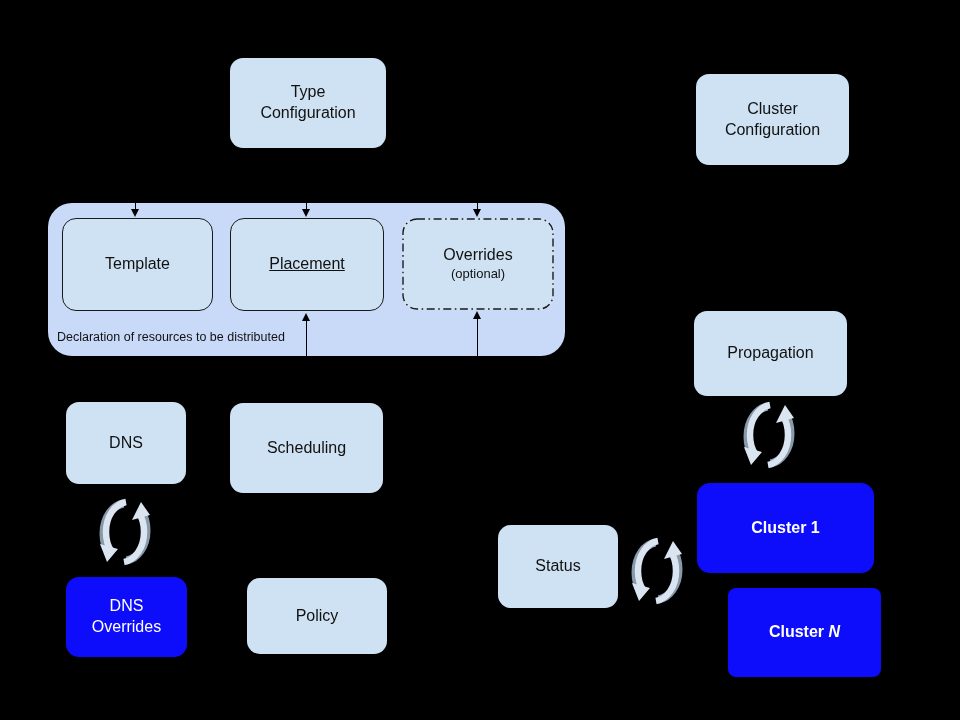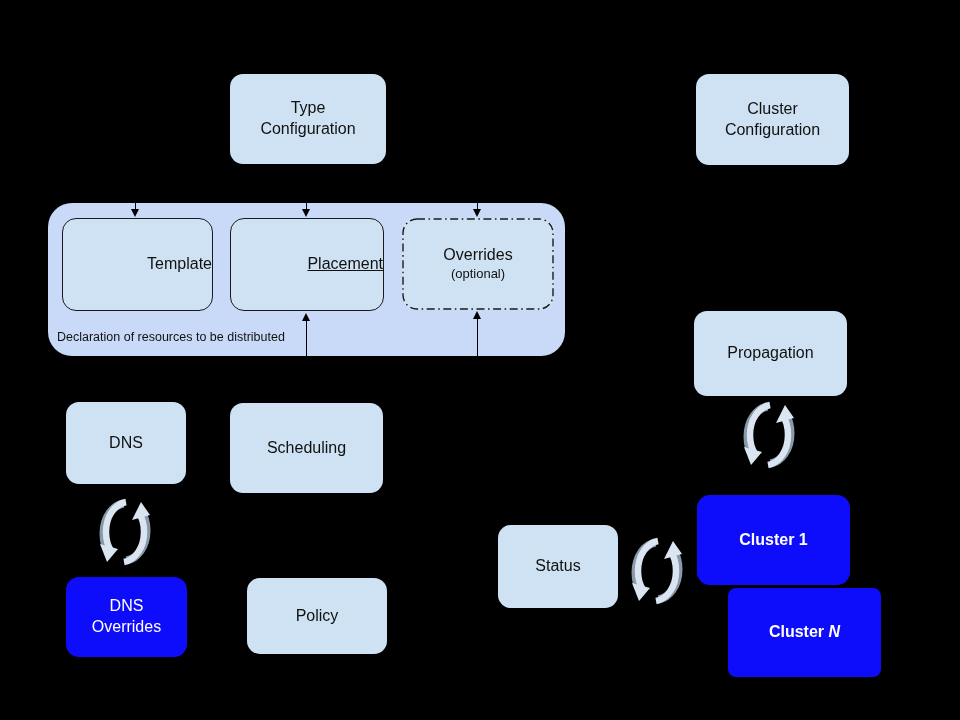--- a/index.html
+++ b/index.html
@@ -33,21 +33,20 @@
   .group {
     position:absolute;
     left:48px; top:203px; width:517px; height:153px;
     background:var(--group-fill,#c9daf8);
     border-radius:24px;
   }
   .inner {
     background:var(--light-box-fill,#cfe2f3);
     border:1.4px solid #1a1a1a;
     border-radius:14px;
-    align-items:flex-end;
   }
   .overrides-box {
     background:var(--light-box-fill,#cfe2f3);
     border-radius:14px;
   }
   .overrides-box svg.border-overlay {
     position:absolute; left:0; top:0; pointer-events:none;
   }
   .caption {
     position:absolute;
@@ -75,21 +74,21 @@
   .sync-shade { stroke:var(--sync-icon-shade,#8899a9); }
   .sync-main  { stroke:var(--sync-icon-light,#dbe5f1); }
   .sync-head  { fill:var(--sync-icon-light,#e2eaf3); }
   .note { font-size:13px; }
 </style>
 </head>
 <body>
 
 <div class="stage">
 
-  <div class="box" style="left:230px;top:74px;width:156px;height:90px;">
+  <div class="box" style="left:230px;top:58px;width:156px;height:90px;">
     <span class="line">Type</span>
     <span class="line">Configuration</span>
   </div>
 
   <div class="box" style="left:696px;top:74px;width:153px;height:91px;">
     <span class="line">Cluster</span>
     <span class="line">Configuration</span>
   </div>
 
   <div class="group"></div>
@@ -171,21 +170,21 @@
       </g>
       <g fill="none" stroke-width="6.5">
         <path class="sync-main" d="M29 8 C18 10 9 22 9 38 C9 46 11 53 15 58"></path>
         <path class="sync-main" d="M27 68 C38 66 47 54 47 38 C47 30 45 23 41 18"></path>
       </g>
       <polygon class="sync-head" points="3,50 21,55 10,68"></polygon>
       <polygon class="sync-head" points="35,26 53,21 44,8"></polygon>
     </svg>
   </div>
 
-  <div class="box blue bold" style="left:697px;top:483px;width:153px;height:90px;margin-top:12px;">
+  <div class="box blue bold" style="left:697px;top:483px;width:177px;height:90px;">
     <span>Cluster 1</span>
   </div>
 
   <div class="box blue bold" style="left:728px;top:588px;width:153px;height:89px;border-radius:8px;">
     <span><span>Cluster </span><i>N</i></span>
   </div>
 
   <div class="box" style="left:498px;top:525px;width:120px;height:83px;">
     <span>Status</span>
   </div>

